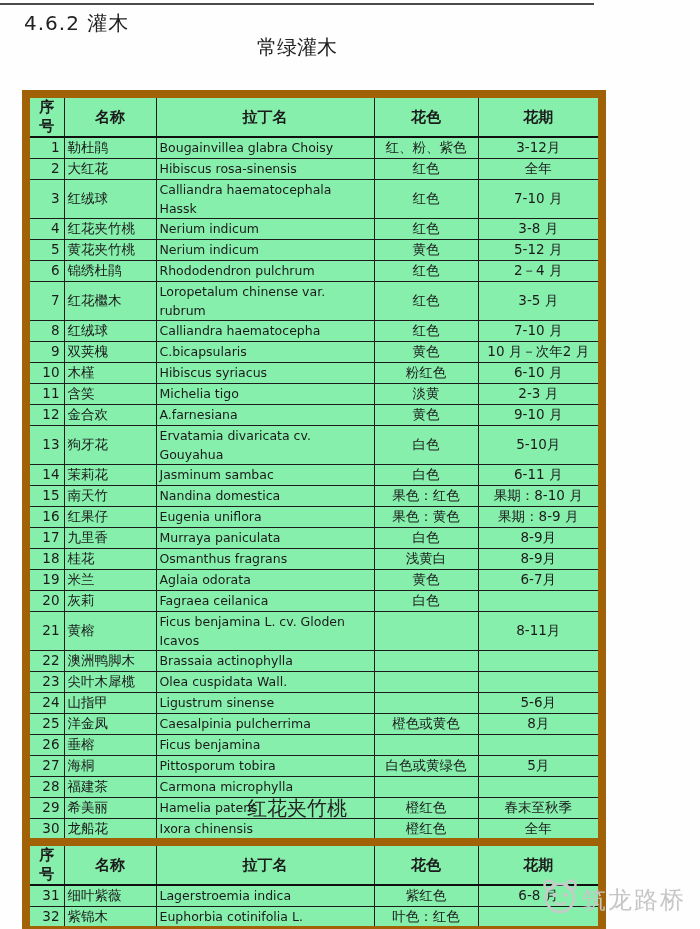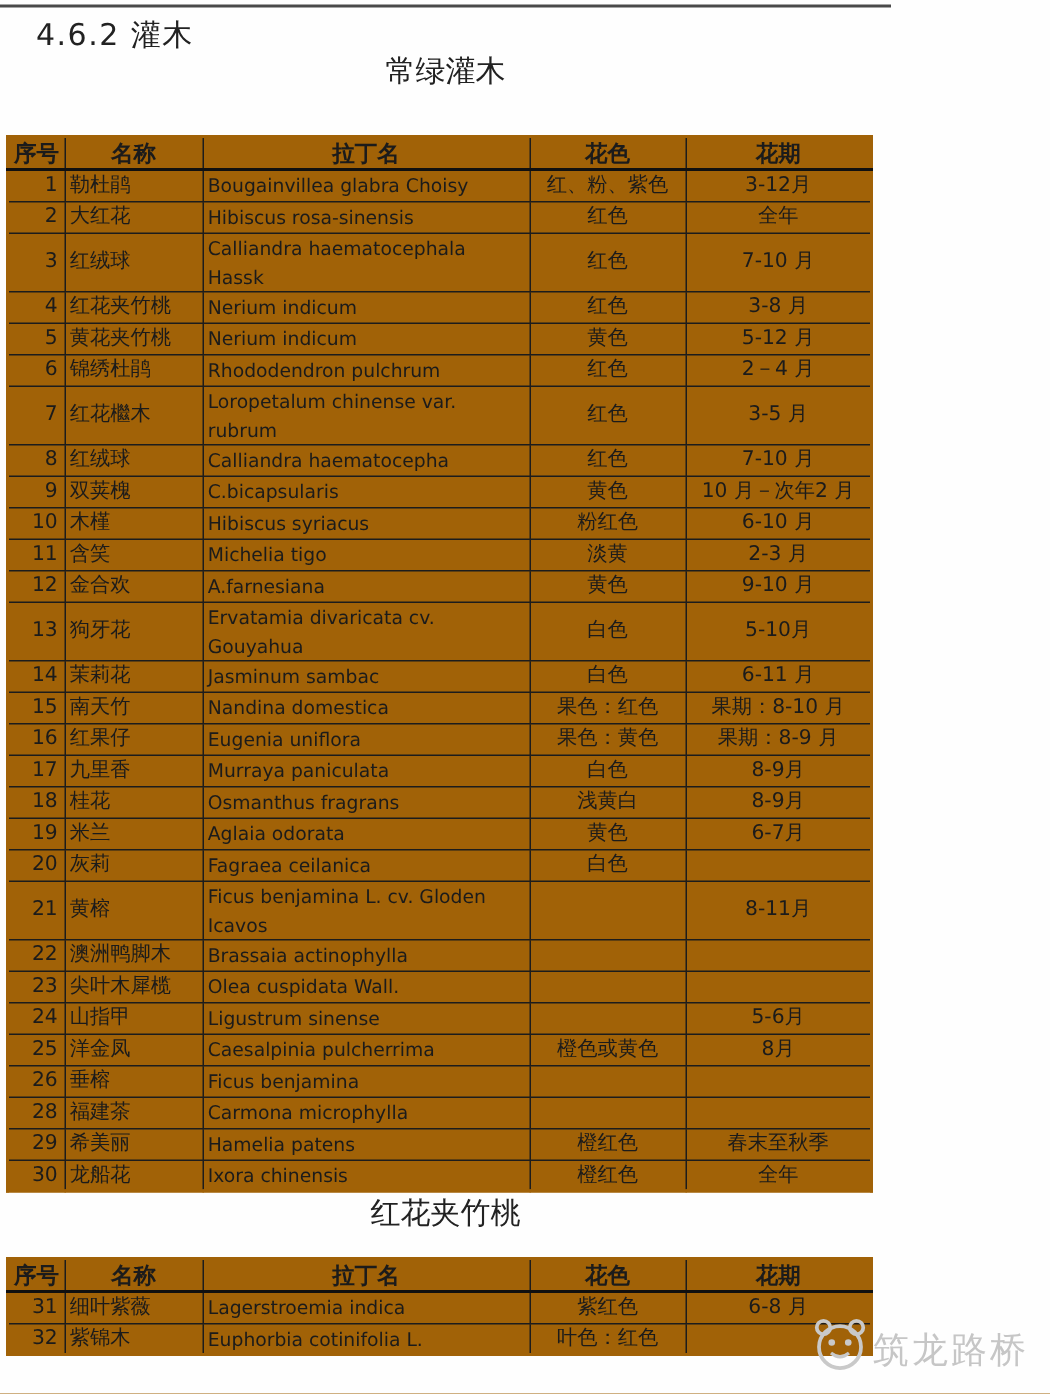--- a/index.html
+++ b/index.html
@@ -30,26 +30,26 @@
     left: 0; width: 594px;
     text-align: center;
     font-size: 20px;
     color: #222;
   }
   .title-evergreen { top: 34px; }
   .title-deciduous { top: 795px; }
 
   table.plant-table {
     position: absolute;
-    left: 4px;
+    left: 22px;
     border-collapse: collapse;
     table-layout: fixed;
     width: 576px;
-    background: #a16207;
-    border: 2px solid #a16207;
+    background: #86efac;
+    border: 8px solid #a16207;
   }
   .table-evergreen { top: 90px; }
   .table-deciduous { top: 838px; }
 
   .plant-table th, .plant-table td {
     border: 1px solid #1c1c1c;
     overflow: hidden;
     vertical-align: middle;
   }
   .plant-table th {
@@ -292,20 +292,27 @@
         <td>8月</td>
       </tr>
       <tr>
         <td>26</td>
         <td>垂榕</td>
         <td>Ficus benjamina</td>
         <td></td>
         <td></td>
       </tr>
       <tr>
+        <td>27</td>
+        <td>海桐</td>
+        <td>Pittosporum tobira</td>
+        <td>白色或黄绿色</td>
+        <td>5月</td>
+      </tr>
+      <tr>
         <td>28</td>
         <td>福建茶</td>
         <td>Carmona microphylla</td>
         <td></td>
         <td></td>
       </tr>
       <tr>
         <td>29</td>
         <td>希美丽</td>
         <td>Hamelia patens</td>

